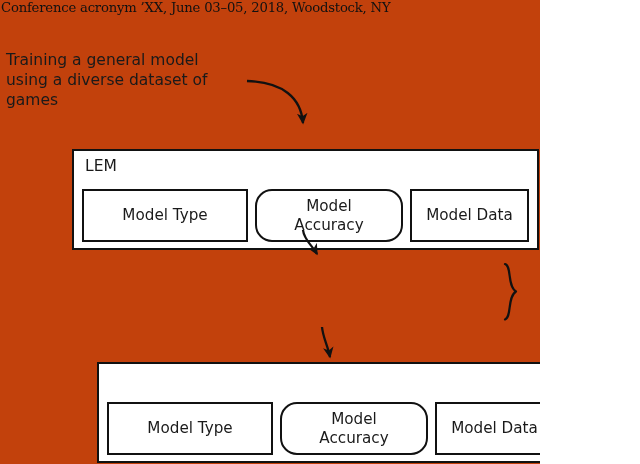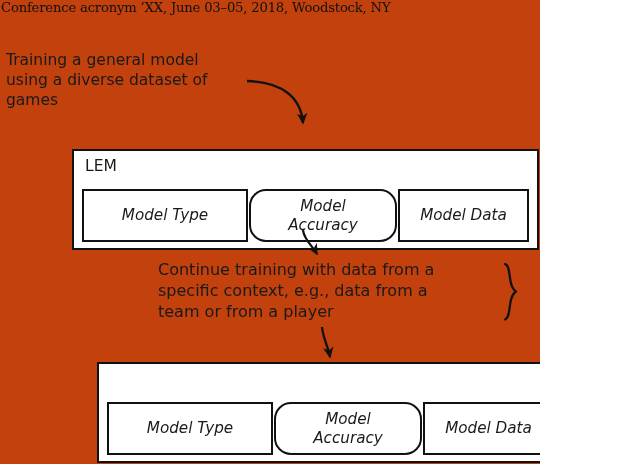--- a/index.html
+++ b/index.html
@@ -71,22 +71,21 @@
     white-space: nowrap;
   }
 
   .slot-row {
     position: absolute;
     left: 8px;
     right: 8px;
     top: 38px;
     height: 53px;
     display: flex;
-    gap: 1px;
-    font-style: italic;
+    gap: 7px;
   }
   .slot {
     box-sizing: border-box;
     border: 2.2px solid #111111;
     background: #ffffff;
     display: flex;
     align-items: center;
     justify-content: center;
     text-align: center;
     font-size: 15.2px;
@@ -134,23 +133,20 @@
   <div class="model-box box-lem">
     <div class="box-title">LEM</div>
     <div class="slot-row">
       <div class="slot slot-a">Model Type</div>
       <div class="slot slot-b">Model
 Accuracy</div>
       <div class="slot slot-c">Model Data</div>
     </div>
   </div>
 
-  <div class="caption caption-mid">Continue training with data from a
-specific context, e.g., data from a
-team or from a player</div>
 
 
   <div class="model-box box-spec">
     <div class="slot-row">
       <div class="slot slot-a">Model Type</div>
       <div class="slot slot-b">Model
 Accuracy</div>
       <div class="slot slot-c">Model Data</div>
     </div>
   </div>

